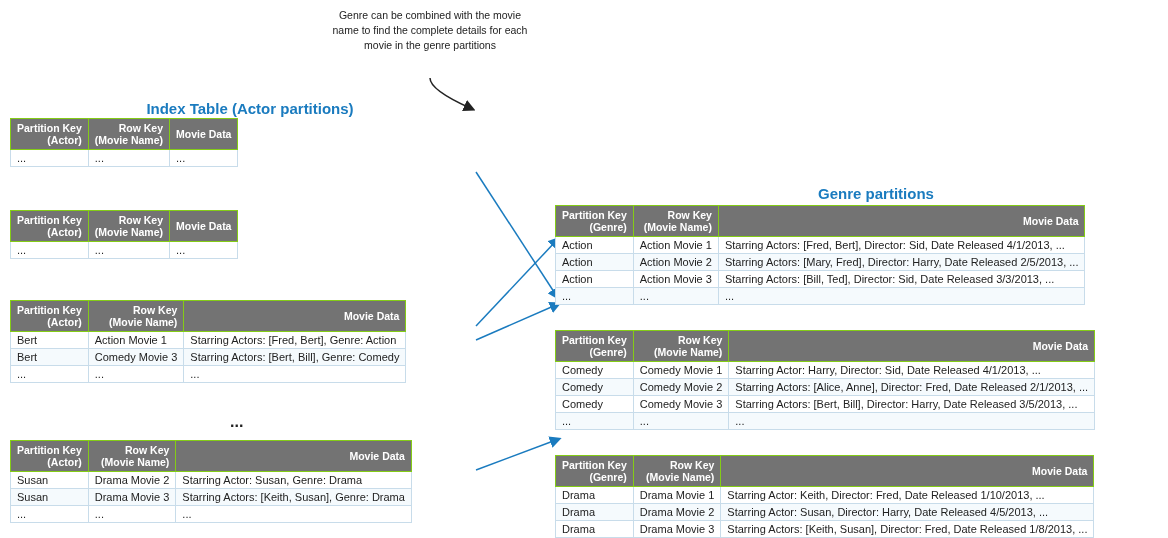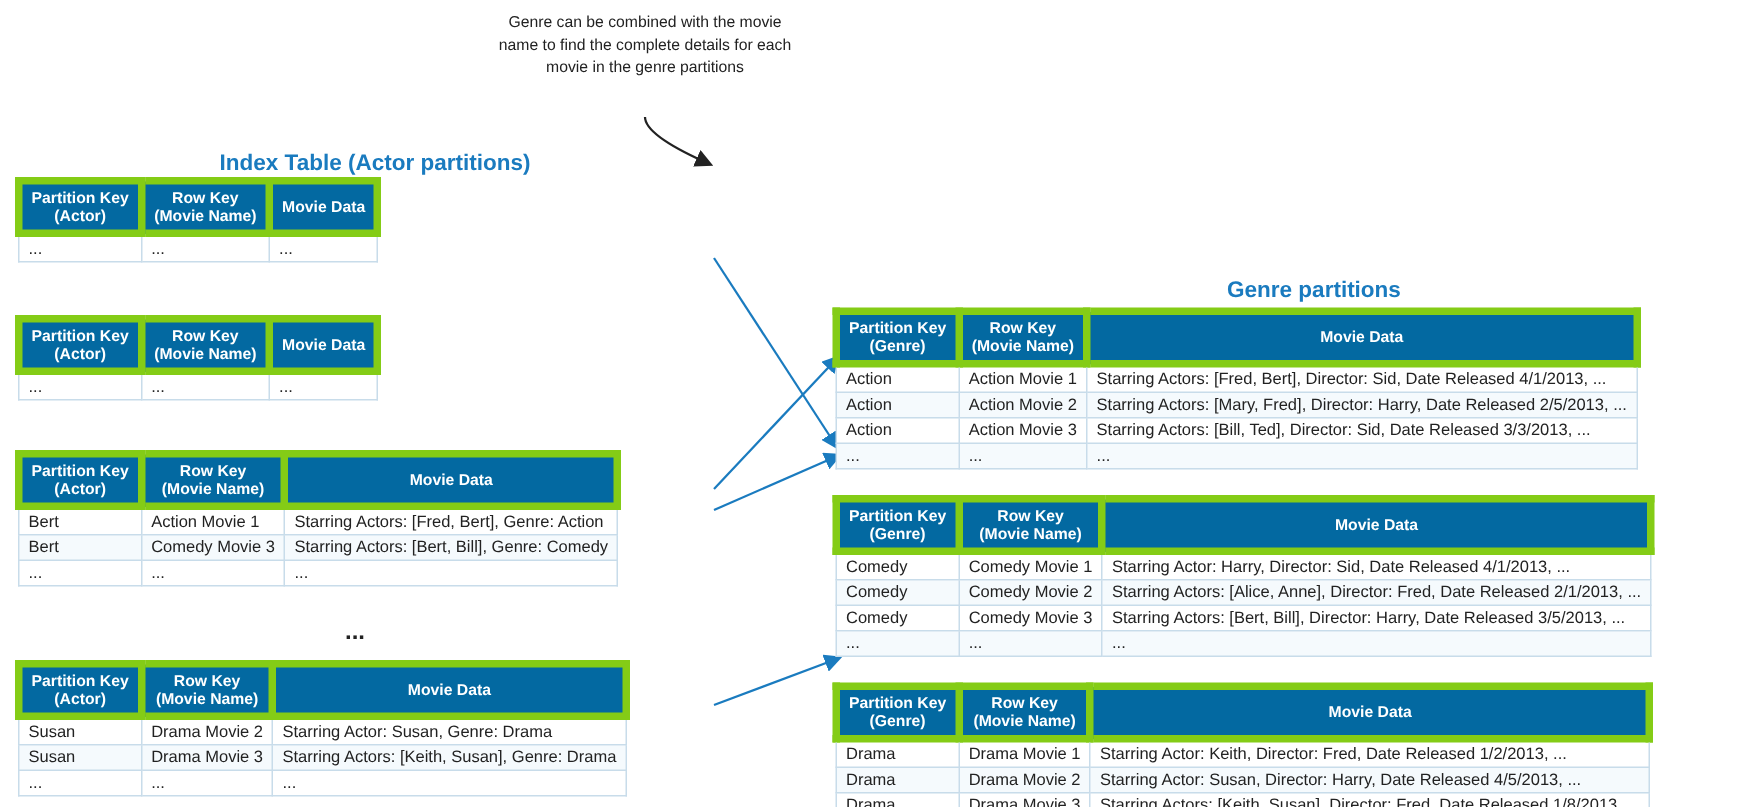--- a/index.html
+++ b/index.html
@@ -16,27 +16,27 @@
       position: relative;
       width: 1128px;
       min-height: 538px;
     }
     
     .db-table {
       border-collapse: collapse;
       border: 1px solid #2196c4;
     }
     .db-table th {
-      background: #0369a1;
+      background: #737373;
       color: #fff;
       padding: 3px 6px;
-      text-align: center;
+      text-align: right;
       font-size: 10.5px;
       font-weight: bold;
-      border: 5px solid #84cc16;
+      border: 1px solid #84cc16;
     }
     .db-table td {
       padding: 2px 6px;
       border: 1px solid #c8dcea;
       color: #222;
       white-space: nowrap;
       background: #fff;
     }
     .db-table tr:nth-child(even) td { background: #f5fafd; }
     .section-title {
@@ -274,21 +274,21 @@
         <tr>
           <th>Partition Key<br>(Genre)</th>
           <th>Row Key<br>(Movie Name)</th>
           <th>Movie Data</th>
         </tr>
       </thead>
       <tbody>
         <tr>
           <td>Drama</td>
           <td>Drama Movie 1</td>
-          <td>Starring Actor: Keith, Director: Fred, Date Released 1/2/2013, ...</td>
+          <td>Starring Actor: Keith, Director: Fred, Date Released 1/10/2013, ...</td>
         </tr>
         <tr>
           <td>Drama</td>
           <td>Drama Movie 2</td>
           <td>Starring Actor: Susan, Director: Harry, Date Released 4/5/2013, ...</td>
         </tr>
         <tr>
           <td>Drama</td>
           <td>Drama Movie 3</td>
           <td>Starring Actors: [Keith, Susan], Director: Fred, Date Released 1/8/2013, ...</td>

